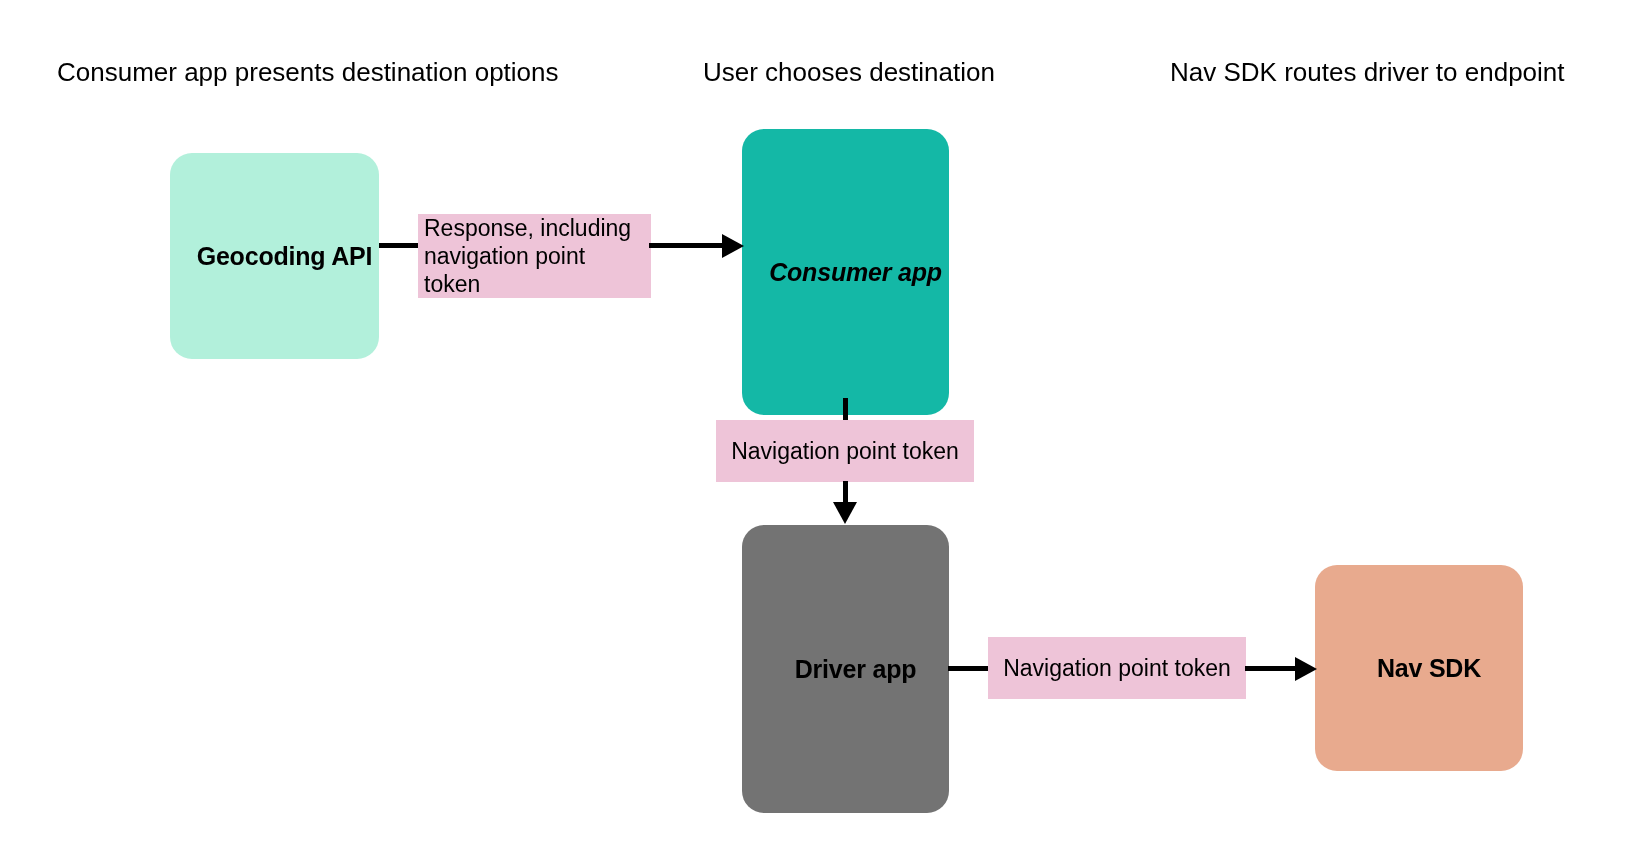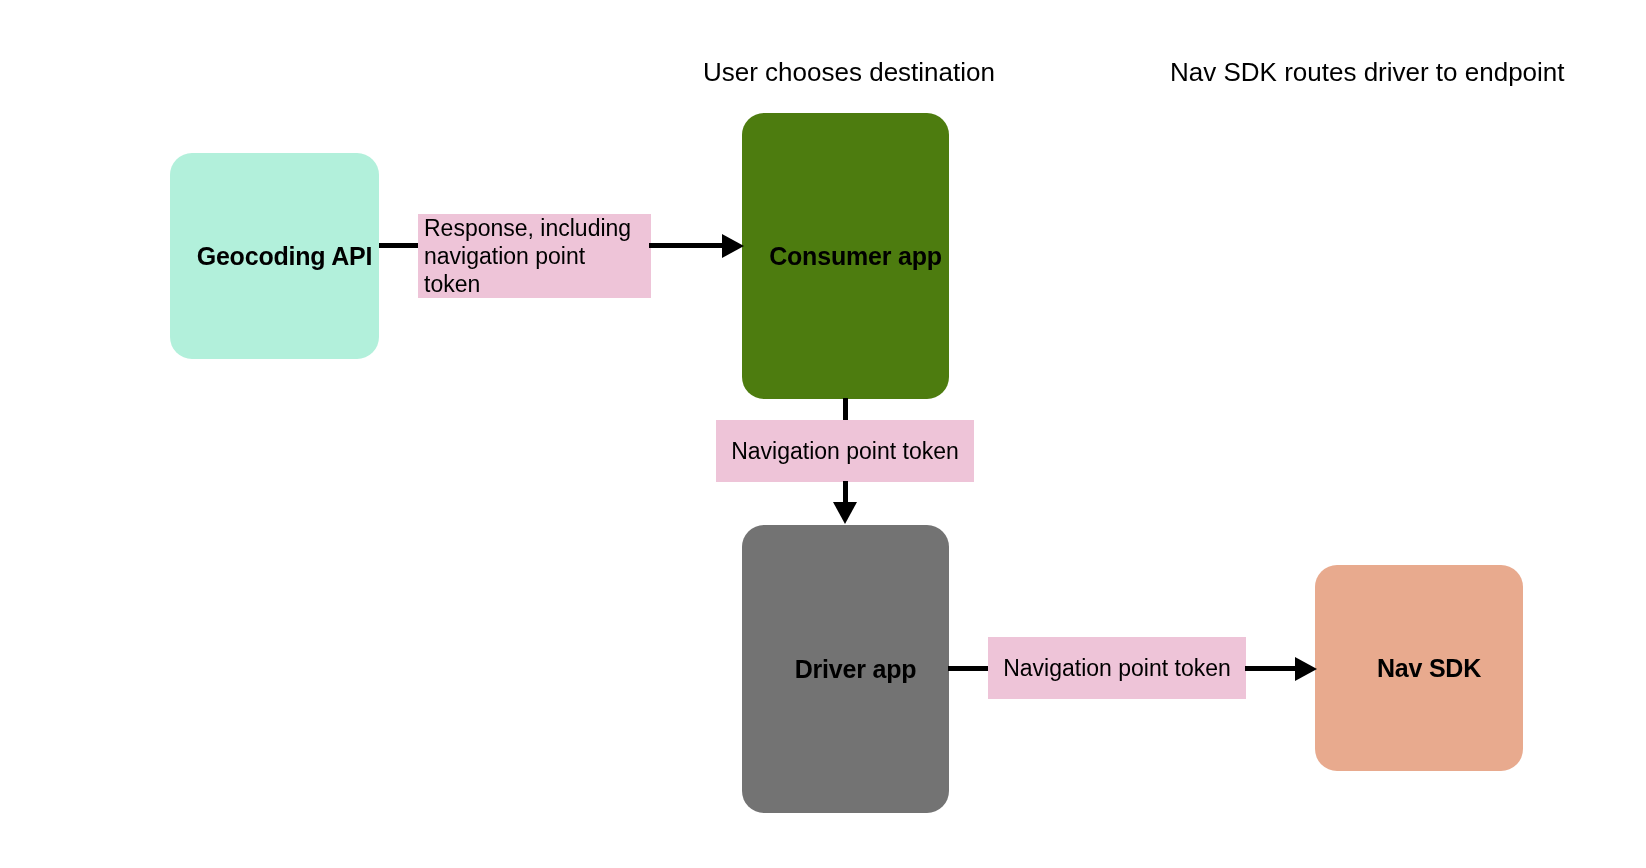--- a/index.html
+++ b/index.html
@@ -42,21 +42,21 @@
   }
   .node-label {
     font-size: 25px;
     font-weight: 700;
     color: #000000;
     line-height: 30px;
     letter-spacing: -0.2px;
   }
 
   #node-geocoding  { left: 170px;  top: 153px; width: 209px; height: 206px; background: #b2f0db; }
-  #node-consumer   { left: 742px;  top: 113px; width: 207px; height: 286px; background: #4d7c0f; }
+  #node-consumer   { left: 742px;  top: 129px; width: 207px; height: 286px; background: #14b8a6; font-style: italic; }
   #node-driver     { left: 742px;  top: 525px; width: 207px; height: 288px; background: #737373; }
   #node-navsdk     { left: 1315px; top: 565px; width: 208px; height: 206px; background: #e8aa8e; }
 
   
   .edge-label {
     position: absolute;
     background: #eec4d8;
     display: flex;
     align-items: center;
     justify-content: center;
@@ -114,20 +114,21 @@
   }
   #arrow-to-consumer { left: 722px;  top: 234px; }
   #arrow-to-driver   { left: 833px;  top: 502px; }
   #arrow-to-navsdk   { left: 1295px; top: 657px; }
 </style>
 </head>
 <body>
 
 <div id="diagram">
 
+  <div class="col-header h1">Consumer app presents destination options</div>
   <div class="col-header h2">User chooses destination</div>
   <div class="col-header h3">Nav SDK routes driver to endpoint</div>
 
   <div class="node" id="node-geocoding">
     <span class="node-label">Geocoding API</span>
   </div>
 
   <div class="node" id="node-consumer">
     <span class="node-label">Consumer app</span>
   </div>

